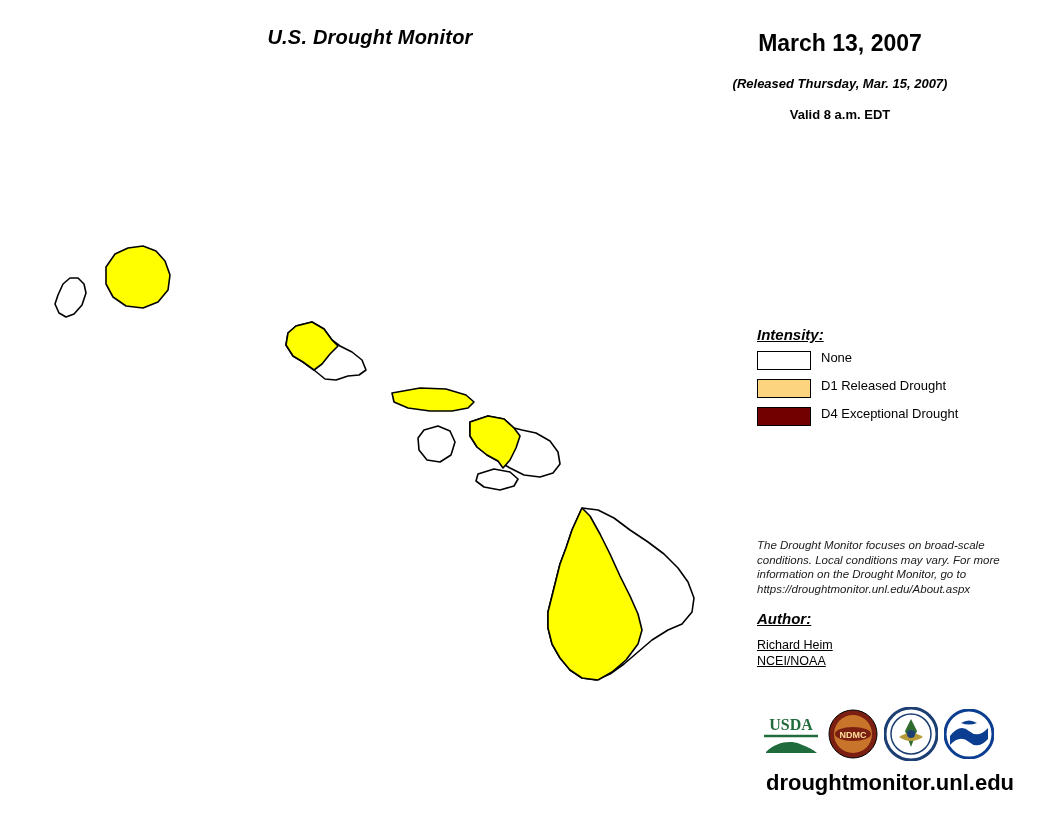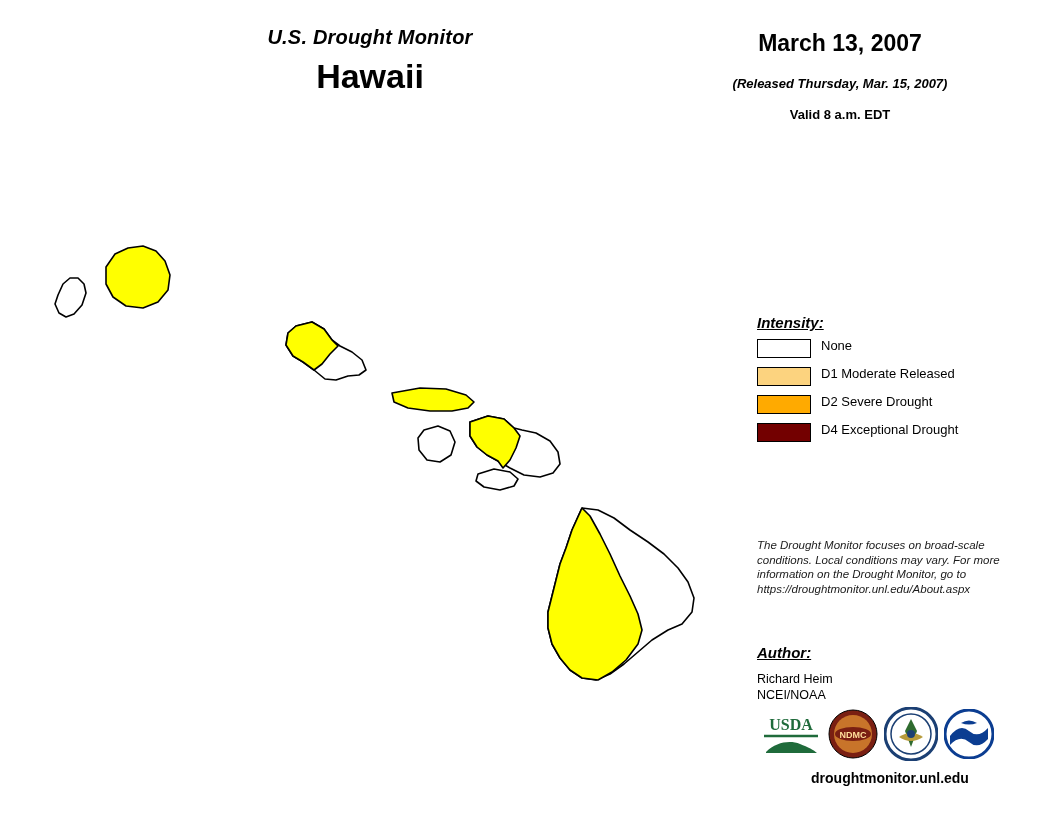--- a/index.html
+++ b/index.html
@@ -65,21 +65,21 @@
     left: 0;
     top: 130px;
     width: 740px;
     height: 620px;
   }
 
   
   #legend {
     position: absolute;
     left: 757px;
-    top: 314px;
+    top: 326px;
     width: 280px;
   }
   #legend-title {
     font-style: italic;
     font-weight: bold;
     font-size: 15px;
     text-decoration: underline;
     margin-bottom: 8px;
   }
   .legend-row {
@@ -108,22 +108,23 @@
     width: 262px;
     font-style: italic;
     font-size: 11.5px;
     line-height: 14.5px;
     color: #1a1a1a;
   }
 
   #author-block {
     position: absolute;
     left: 757px;
-    top: 644px;
+    top: 610px;
     width: 262px;
+    text-decoration: underline;
   }
   #author-title {
     font-style: italic;
     font-weight: bold;
     font-size: 15px;
     text-decoration: underline;
     margin-bottom: 10px;
   }
   .author-line {
     font-size: 12.5px;
@@ -146,29 +147,28 @@
     flex: 0 0 auto;
   }
 
   #footer-url {
     position: absolute;
     left: 740px;
     top: 770px;
     width: 300px;
     text-align: center;
     font-weight: bold;
-    font-size: 14px;
+    font-size: 22px;
   }
 </style>
 </head>
 <body>
 
 <div id="title-block">
   <div id="title-main">U.S. Drought Monitor</div>
-  <div id="title-region">Hawaii</div>
 </div>
 
 <div id="date-block">
   <div id="date-main">March 13, 2007</div>
   <div id="date-released">(Released Thursday, Mar. 15, 2007)</div>
   <div id="date-valid">Valid 8 a.m. EDT</div>
 </div>
 
 <div id="map-area">
   <svg width="740" height="620" viewBox="0 0 740 620" xmlns="http://www.w3.org/2000/svg">
@@ -201,25 +201,21 @@
 
 <div id="legend">
   <div id="legend-title">Intensity:</div>
 
   <div class="legend-row">
     <span class="legend-swatch" style="background:#ffffff"></span>
     <span class="legend-label">None</span>
   </div>
   <div class="legend-row">
     <span class="legend-swatch" style="background:#fcd37f"></span>
-    <span class="legend-label">D1 Moderate Released</span>
-  </div>
-  <div class="legend-row">
-    <span class="legend-swatch" style="background:#ffaa00"></span>
-    <span class="legend-label">D2 Severe Drought</span>
+    <span class="legend-label">D1 Released Drought</span>
   </div>
   <div class="legend-row">
     <span class="legend-swatch" style="background:#730000"></span>
     <span class="legend-label">D4 Exceptional Drought</span>
   </div>
 </div>
 
 <div id="disclaimer">The Drought Monitor focuses on broad-scale conditions. Local conditions may vary. For more information on the Drought Monitor, go to https://droughtmonitor.unl.edu/About.aspx</div>
 
 <div id="author-block">

